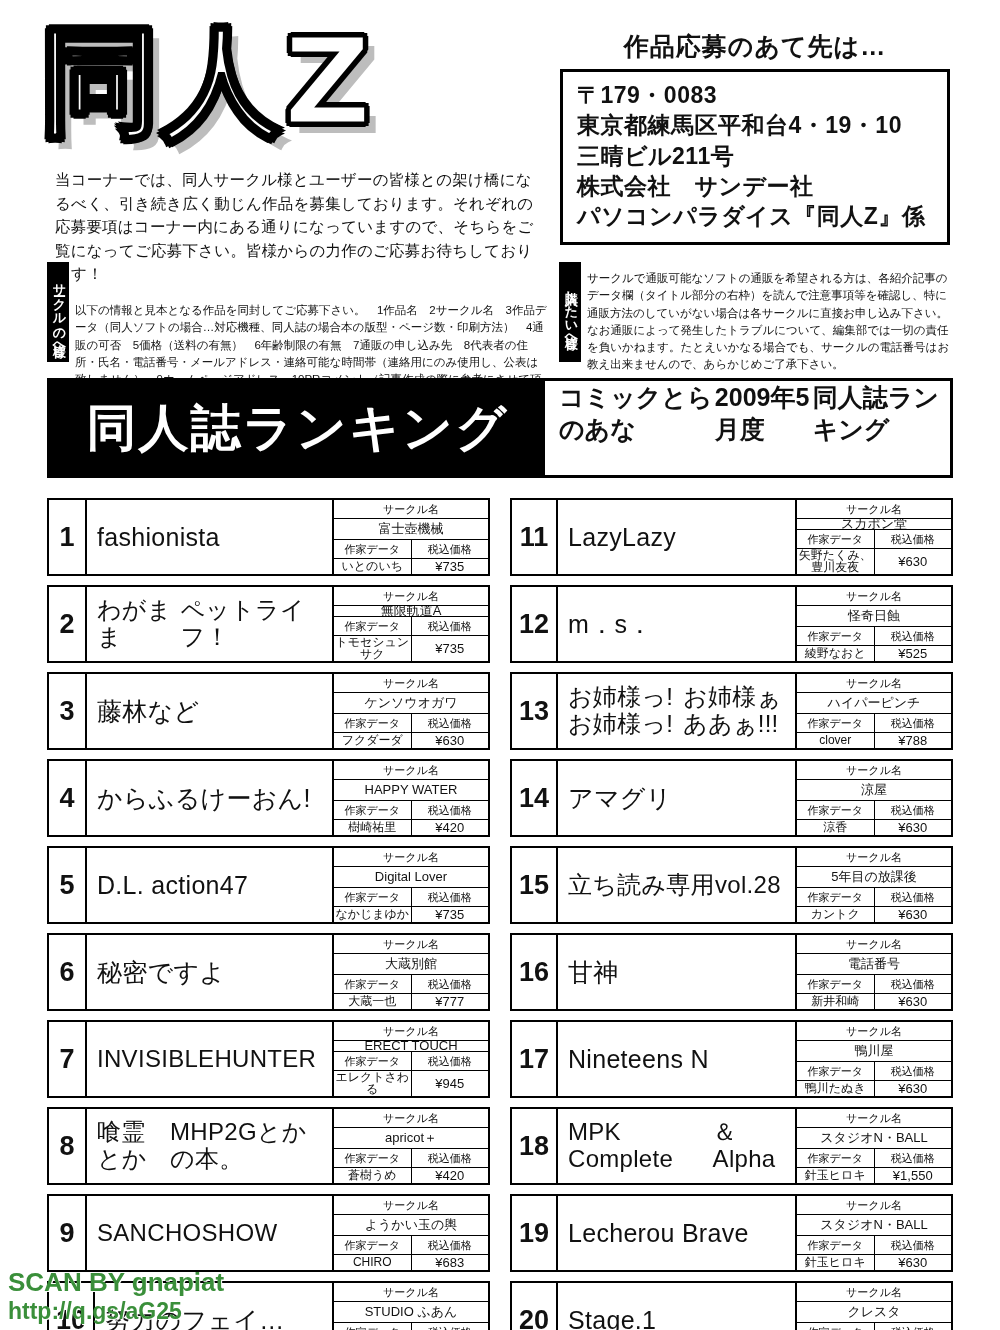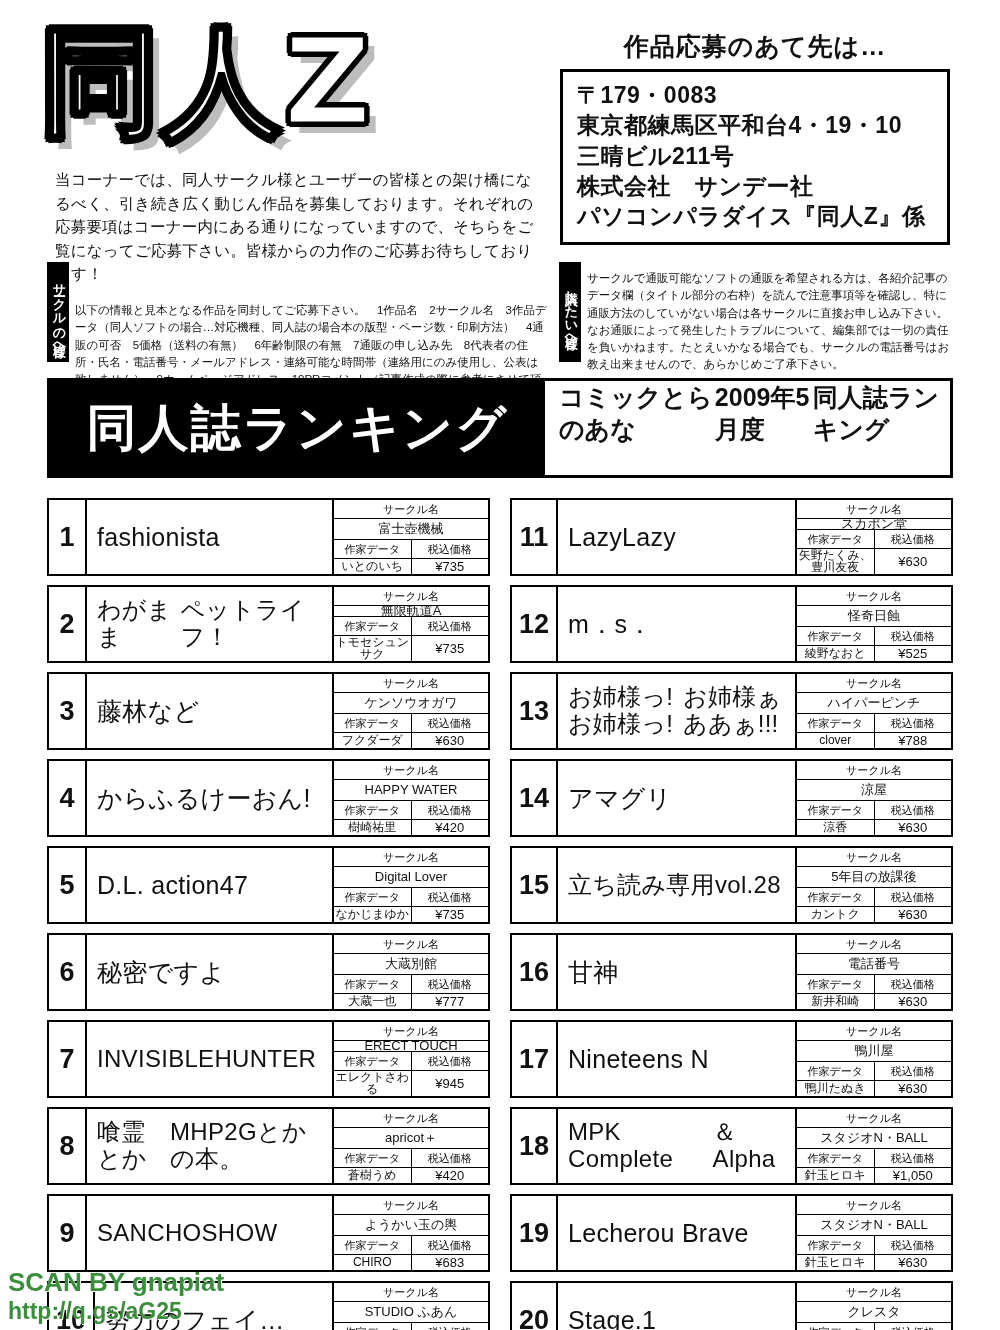--- a/index.html
+++ b/index.html
@@ -504,21 +504,21 @@
           </div>
           <div class="meta">
             <div class="m1">サークル名</div>
             <div class="m2">スタジオN・BALL</div>
             <div class="m3">
               <div class="a">作家データ</div>
               <div class="b">税込価格</div>
             </div>
             <div class="m4">
               <div class="a">針玉ヒロキ</div>
-              <div class="b">¥1,050</div>
+              <div class="b">¥1,550</div>
             </div>
           </div>
         </div>
         <div class="row">
           <div class="rank-no wide">19</div>
           <div class="title">
             <span>Lecherou Brave</span>
           </div>
           <div class="meta">
             <div class="m1">サークル名</div>

